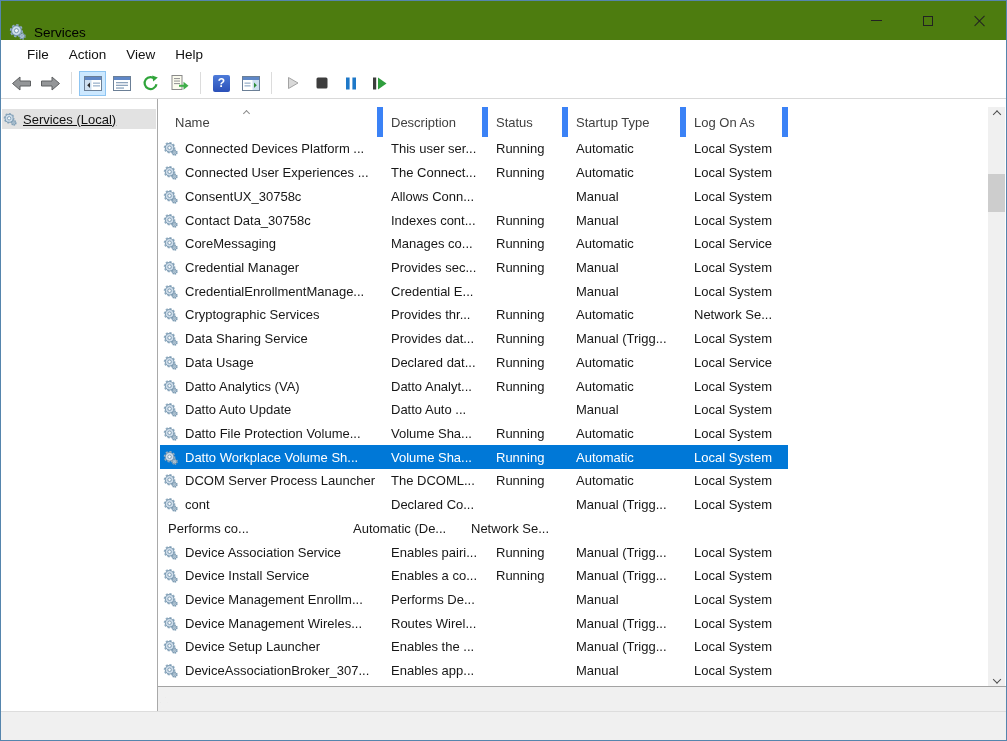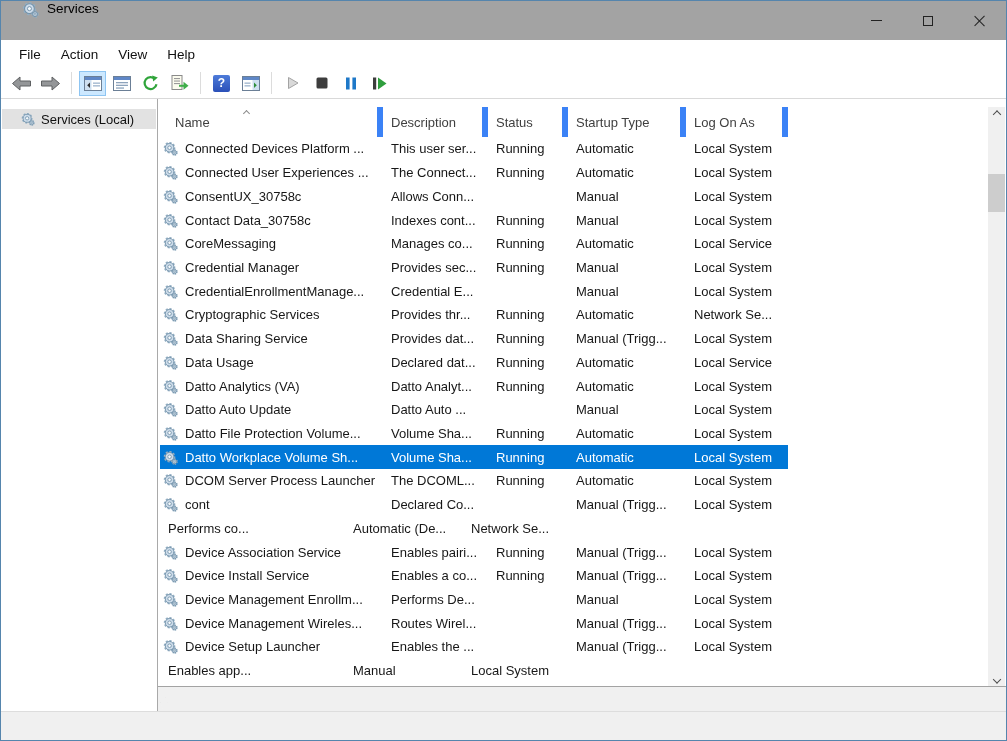--- a/index.html
+++ b/index.html
@@ -2,49 +2,49 @@
 <html><head>
 <meta charset="utf-8">
 <style>
   * { box-sizing: border-box; margin: 0; padding: 0; }
   html,body { width:1007px; height:741px; }
   body { font-family:"Liberation Sans", sans-serif; background:#fff; overflow:hidden; }
 
   .window { width:1007px; height:741px; border:1px solid #5585ad; display:flex; flex-direction:column; background:#fff; }
 
   
-  .titlebar { height:39px; display:flex; align-items:flex-start; padding-left:21px; background:#a3a3a3; flex:0 0 auto; }
+  .titlebar { height:39px; display:flex; align-items:flex-end; padding-left:8px; background:#4d7c0f; flex:0 0 auto; }
   .titlebar .gear { width:17px; height:17px; }
   .title-text { font-size:13.5px; color:#000; margin-left:8px; }
   .win-controls { margin-left:auto; display:flex; height:100%; }
   .win-btn { width:52px; height:100%; display:flex; align-items:center; justify-content:center; }
   .min-glyph { width:11px; height:1px; background:#222; }
   .max-glyph { width:10px; height:10px; border:1px solid #222; }
   .close-glyph { position:relative; width:12px; height:12px; }
   .close-glyph::before,.close-glyph::after { content:""; position:absolute; left:5px; top:-1px; width:1.4px; height:14px; background:#222; }
   .close-glyph::before { transform:rotate(45deg); }
   .close-glyph::after { transform:rotate(-45deg); }
 
   
-  .menubar { height:28px; display:flex; align-items:center; padding-left:8px; font-size:13.5px; color:#111; flex:0 0 auto; }
+  .menubar { height:28px; display:flex; align-items:center; padding-left:16px; font-size:13.5px; color:#111; flex:0 0 auto; }
   .menu-item { padding:5px 10px; }
 
   
   .toolbar { height:31px; display:flex; align-items:center; padding-left:6px; border-bottom:1px solid #d9d9d9; flex:0 0 auto; }
   .tb-btn { width:27px; height:25px; display:flex; align-items:center; justify-content:center; margin:0 1px; border:1px solid transparent; }
   .tb-btn.active { background:#cce8ff; border:1px solid #8ec5f2; }
   .tb-sep { width:1px; height:22px; background:#dcdcdc; margin:0 6px; }
   .help-icon { width:17px; height:17px; background:linear-gradient(#4d7bd9,#2b50b8); color:#fff; font-size:12px; font-weight:bold; display:flex; align-items:center; justify-content:center; border-radius:2px; }
   .help-icon::after { content:"?"; }
 
   
   .content { height:612px; display:flex; flex:0 0 auto; background:#fff; }
 
   .sidebar { width:157px; border-right:1px solid #a9a9a9; padding-top:10px; background:#fff; flex:0 0 auto; }
-  .side-item { height:20px; margin:0 1px; background:#e2e2e2; display:flex; align-items:center; padding-left:19px; font-size:13px; color:#111; }
+  .side-item { height:20px; margin:0 1px; background:#e2e2e2; display:flex; align-items:center; padding-left:1px; font-size:13px; color:#111;text-decoration:underline; }
   .side-item .gear { width:14px; height:14px; margin-right:6px; }
 
   .rightpane { flex:1; position:relative; display:flex; flex-direction:column; }
   .pane-inner { flex:1; padding:8px 20px 0 2px; overflow:hidden; }
 
   
   .list-header { height:30px; display:flex; position:relative; }
   .hcell { display:flex; align-items:center; border-right:6px solid #3b82f6; font-size:13px; color:#3f3f3f; padding-left:8px; white-space:nowrap; overflow:hidden; position:relative; }
   .w-name { width:223px; } .w-desc { width:105px; } .w-status { width:80px; } .w-startup { width:118px; } .w-logon { width:102px; }
   .hcell.w-name { padding-left:15px; }
@@ -513,20 +513,26 @@
                 </svg>
       <span class="txt">Device Setup Launcher</span>
     </div>
     <div class="cell c-desc w-desc">Enables the ...</div>
     <div class="cell c-status w-status"></div>
     <div class="cell c-startup w-startup">Manual (Trigg...</div>
     <div class="cell c-logon w-logon">Local System</div>
   </div>
 
   <div class="srow">
+    <div class="cell c-name w-name">
+      <svg class="gear">
+                  <use href="#gear"></use>
+                </svg>
+      <span class="txt">DeviceAssociationBroker_307...</span>
+    </div>
     <div class="cell c-desc w-desc">Enables app...</div>
     <div class="cell c-status w-status"></div>
     <div class="cell c-startup w-startup">Manual</div>
     <div class="cell c-logon w-logon">Local System</div>
   </div>
 </div>
 
       </div>
 
       <div class="vscroll">

